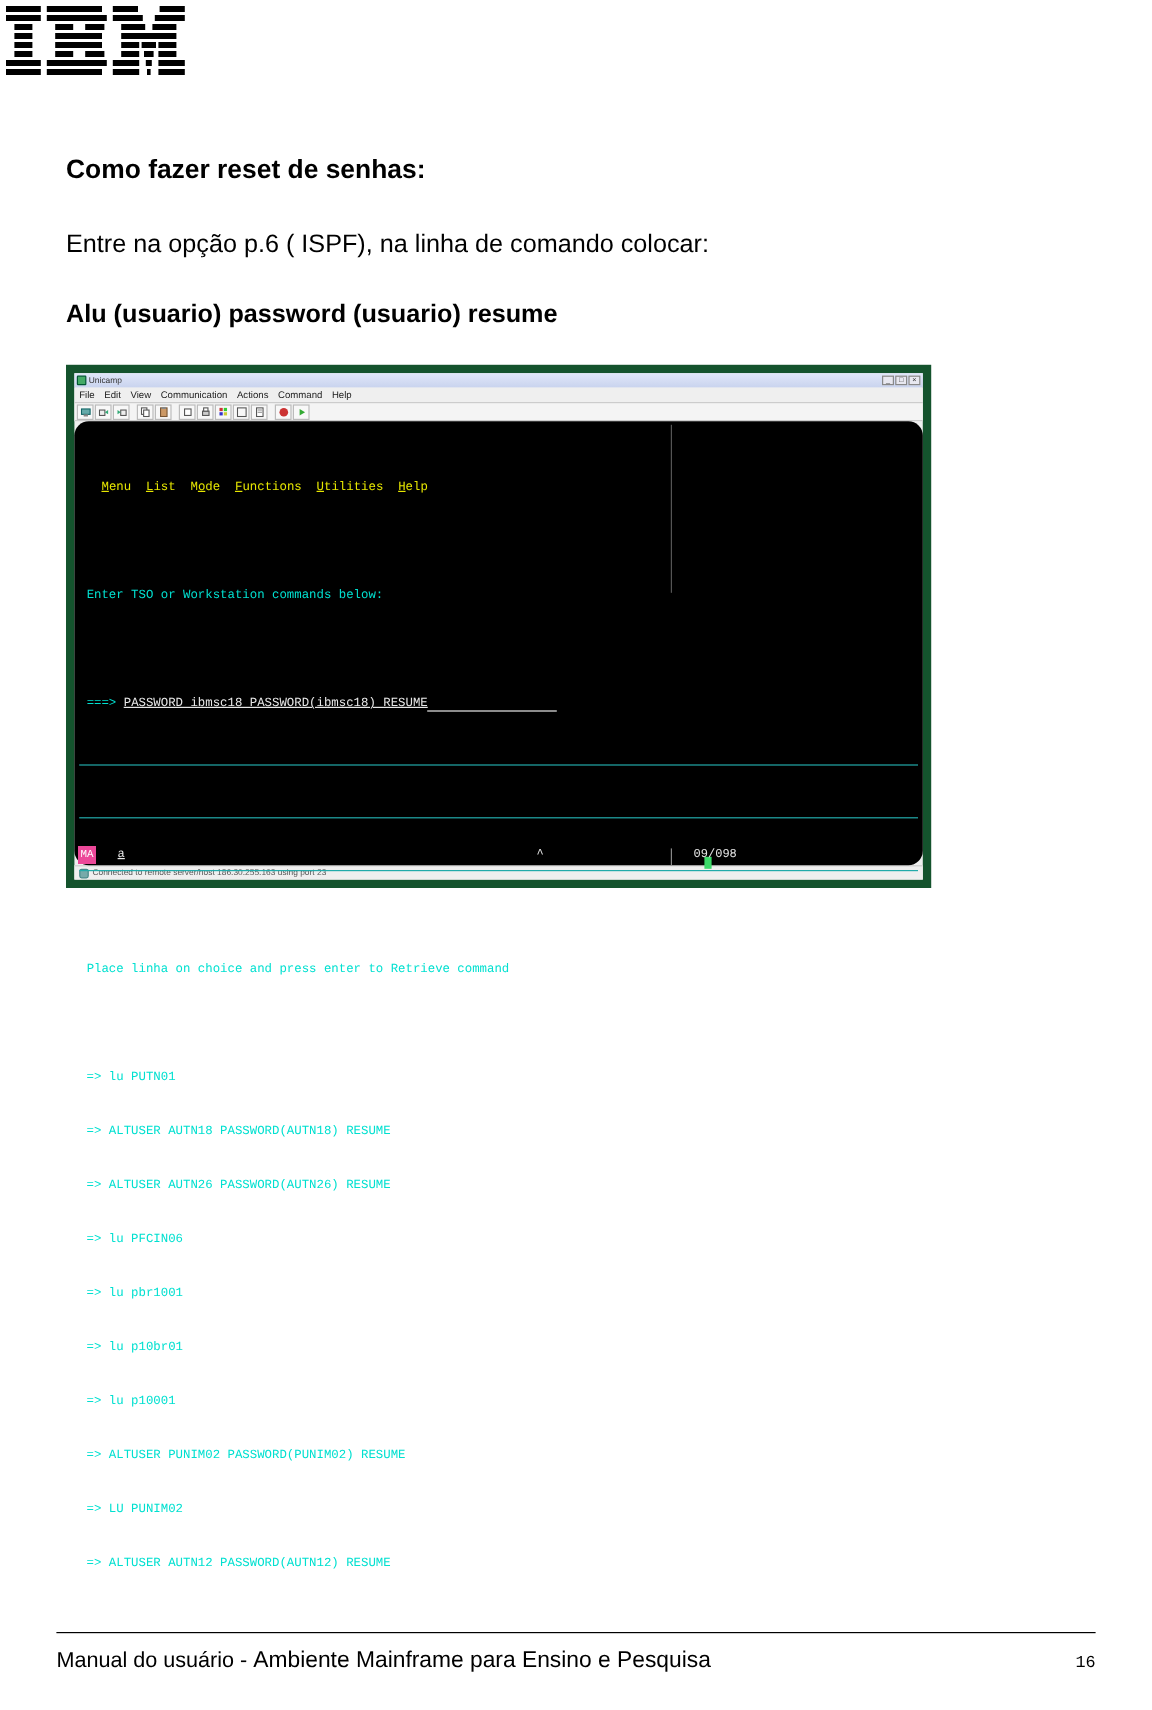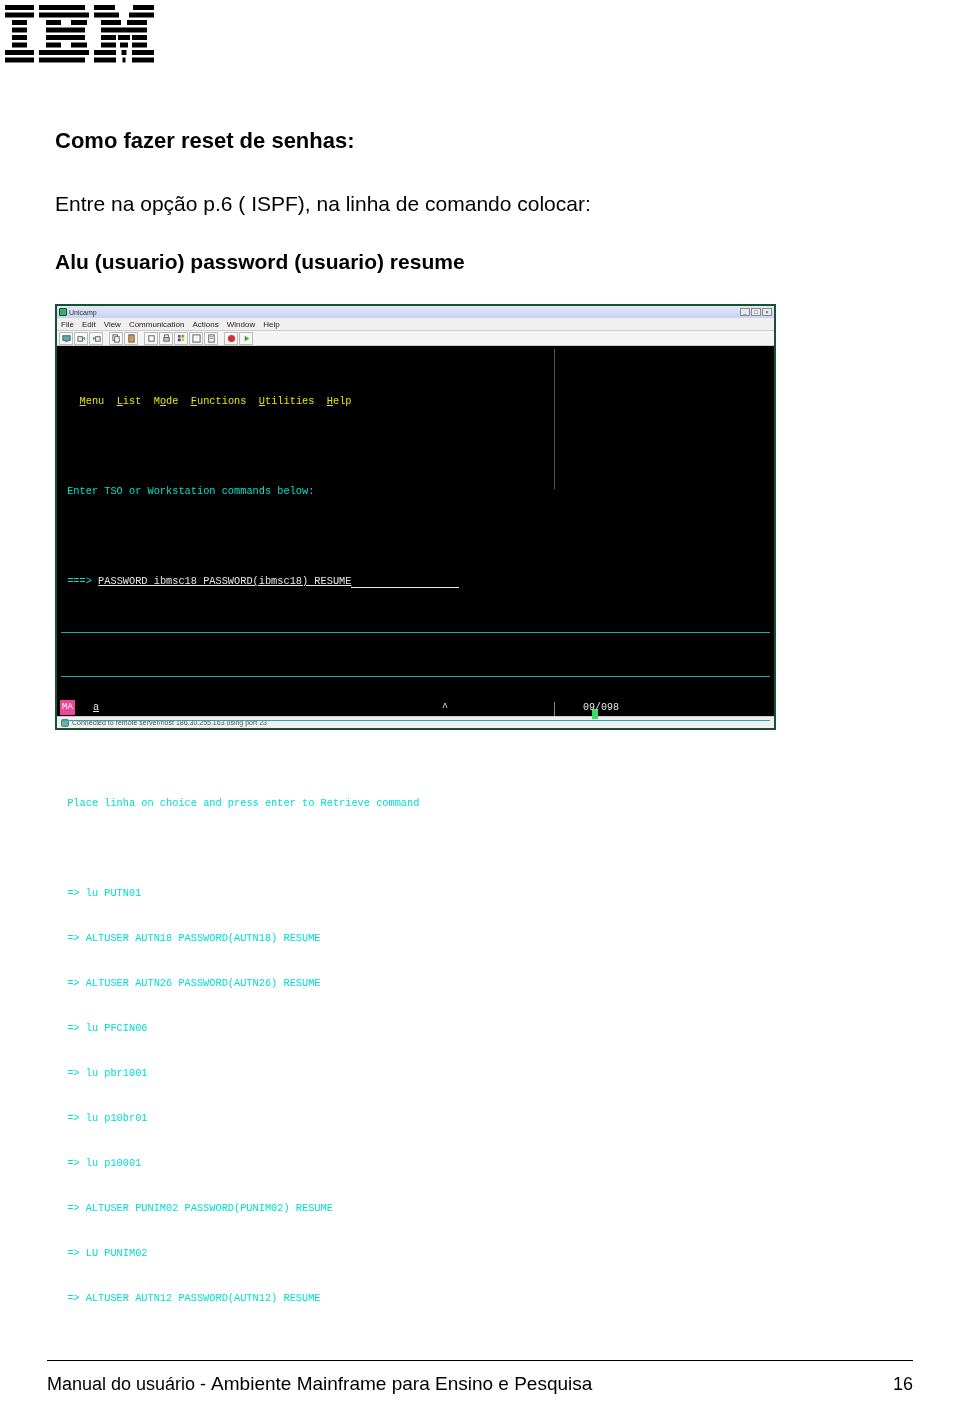--- a/index.html
+++ b/index.html
@@ -38,21 +38,21 @@
   }
   .cmdline {
     font-size: 21px;
     font-weight: bold;
     margin-bottom: 30px;
   }
 
   
   .term-window {
     width: 721px;
-    border: 2px solid #14532d;
+    border: 7px solid #14532d;
     background: #efefef;
     font-family: Arial, sans-serif;
   }
   .term-titlebar {
     height: 12px;
     background: linear-gradient(#e0e7f9, #c9d3ee);
     display: flex;
     align-items: center;
     justify-content: space-between;
     padding: 0 2px;
@@ -102,20 +102,21 @@
     width: 100%;
     background: #000;
     font-family: "Courier New", monospace;
     font-size: 10.3px;
     line-height: 15px;
     color: #00e0d0; 
     position: relative;
     padding-top: 3px;
     height: 370px;
     white-space: pre;
+    border-radius: 12px;
   }
   .term-screen .ln { height: 15px; display: block; padding-left: 4px; }
   .cyan { color: #00e0d0; }
   .yellow { color: #e6e600; }
   .white { color: #e8e8e8; text-decoration: underline; }
   .ul { text-decoration: underline; }
   .cursor-blk {
     display: inline-block;
     width: 6px; height: 10px;
     background: #3bd868;
@@ -206,21 +207,21 @@
     margin-bottom: 12px;
   }
   .footer-row {
     display: flex;
     justify-content: space-between;
     align-items: baseline;
     font-size: 18px;
   }
   .footer-row .ft-left { font-size: 18px; }
   .footer-row .ft-left .bigger { font-size: 19px; }
-  .footer-row .pageno { font-size: 18px; }
+  .footer-row .pageno { font-size: 14px; font-family: Liberation Mono, monospace; }
 </style>
 </head>
 <body>
 
 <div class="ibm-logo">
   <svg viewBox="0 0 300 120" aria-hidden="true">
     <g fill="#000">
 
       <g>
 
@@ -292,21 +293,21 @@
         <span class="wbtn">×</span>
       </div>
     </div>
 
     <div class="term-menubar">
       <span>File</span>
       <span>Edit</span>
       <span>View</span>
       <span>Communication</span>
       <span>Actions</span>
-      <span>Window</span>
+      <span>Command</span>
       <span>Help</span>
     </div>
 
     <div class="term-toolbar">
       <span class="tb-btn">
           <svg viewBox="0 0 10 10">
             <rect x="1" y="2" width="8" height="5" fill="#6aa" stroke="#166"></rect>
             <rect x="3" y="7" width="4" height="2" fill="#888"></rect>
           </svg>
         </span>

